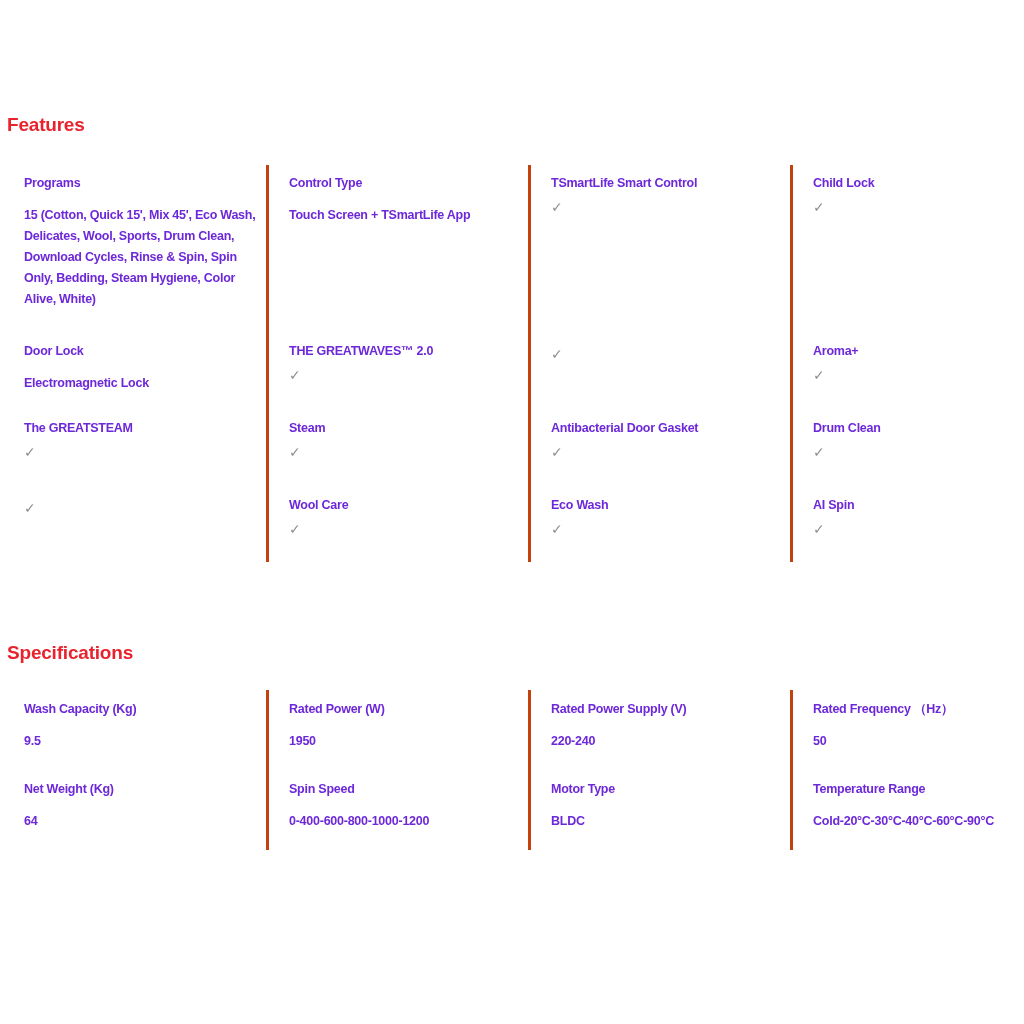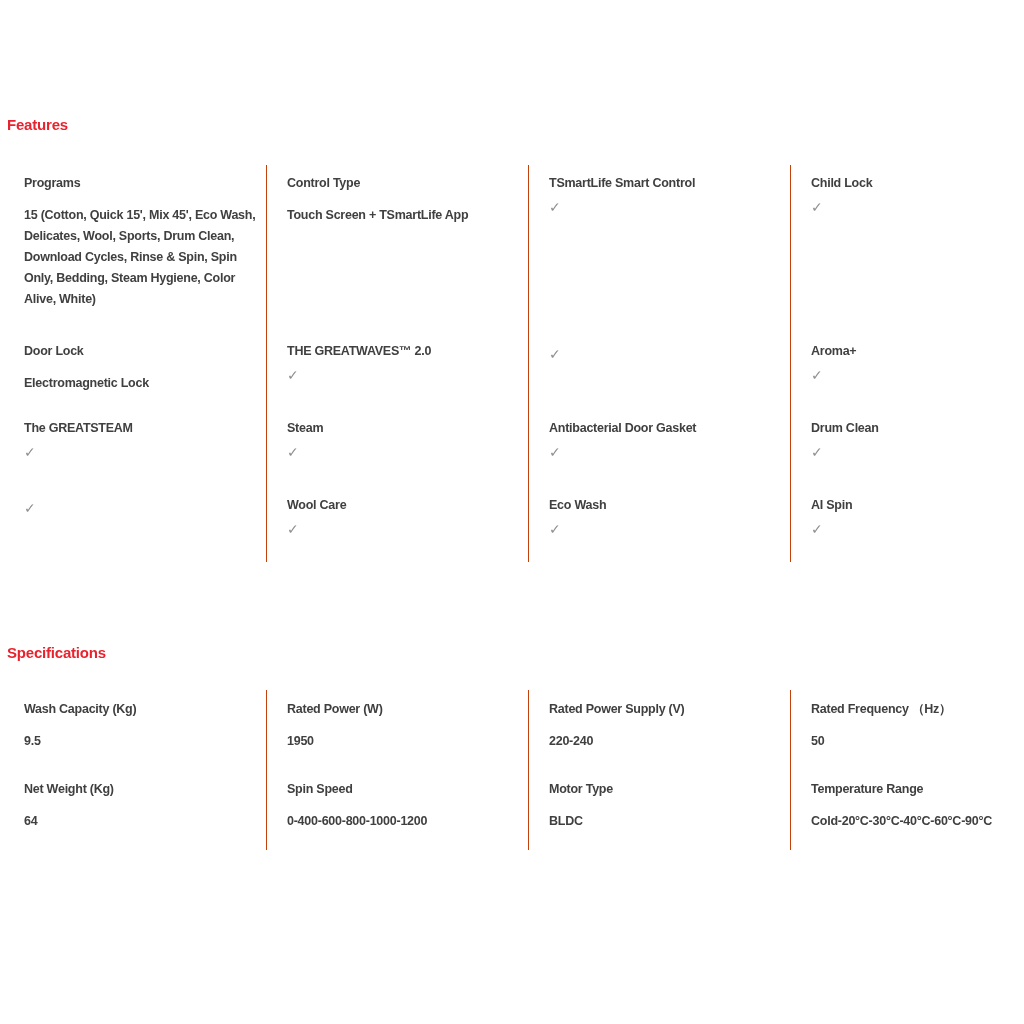--- a/index.html
+++ b/index.html
@@ -4,21 +4,21 @@
 <style>
   * { margin: 0; padding: 0; box-sizing: border-box; }
   html, body {
     width: 1024px; height: 1024px;
     background: #ffffff;
     font-family: "Liberation Sans", sans-serif;
     color: #111111;
     overflow: hidden;
   }
   .section-title {
-    font-size: 15px;
+    font-size: 19px;
     font-weight: 700;
     color: #e8232e;
     letter-spacing: -0.2px;
     line-height: 25px;
   }
   #features-title { margin: 112px 0 0 7px; }
   #specs-title    { margin: 78px 0 0 7px; }
 
   .grid {
     display: grid;
@@ -31,28 +31,28 @@
   }
   #specs-grid {
     margin-top: 25px;
     grid-template-columns: 262px 262px 262px 1fr;
     grid-template-rows: 80px 80px;
   }
   .cell {
     padding: 8px 4px 0 20px;
   }
   #specs-grid .cell { padding-top: 9px; }
-  .cell.bordered { border-left: 1px solid #c2410c; }
+  .cell.bordered { border-left: 3px solid #c2410c; }
 
   .label, .value {
     font-size: 12.5px;
     font-weight: 700;
     line-height: 21px;
     letter-spacing: -0.25px;
-    color: #404040;
+    color: #6d28d9;
   }
   .value { margin-top: 11px; }
   .value.nowrap { white-space: nowrap; }
   .check {
     display: inline-block;
     margin-top: 5px;
     font-size: 14px;
     font-weight: 400;
     color: #8f8f8f;
     line-height: 16px;

